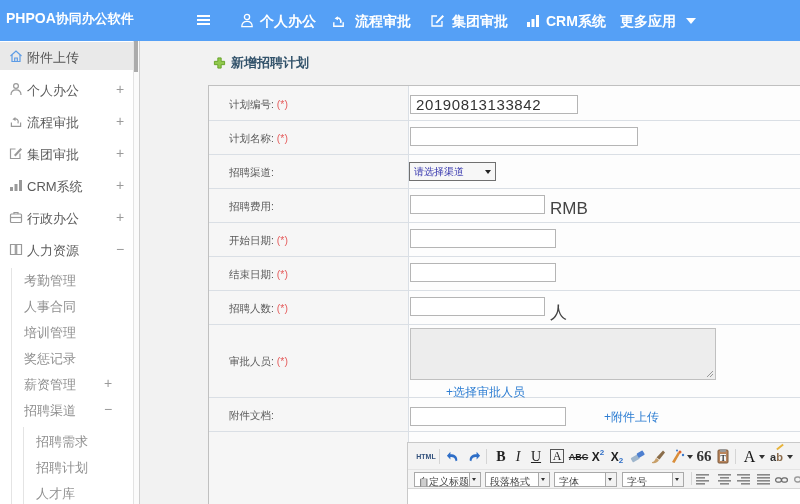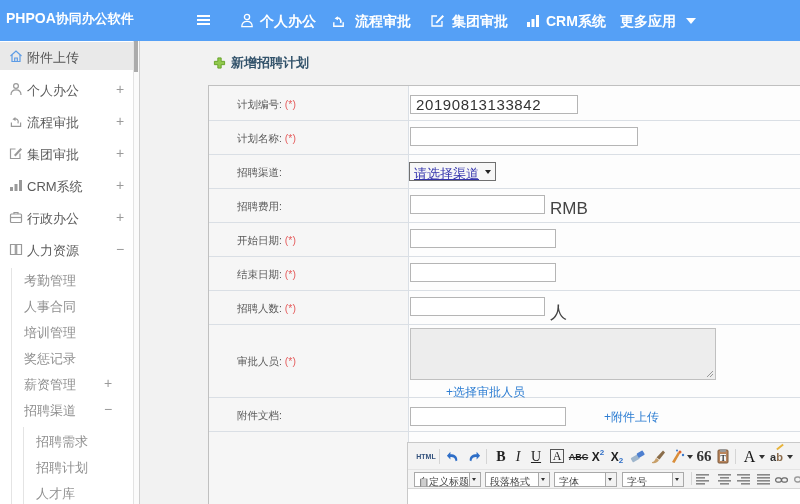--- a/index.html
+++ b/index.html
@@ -28,29 +28,29 @@
 #sel .t{position:absolute;left:27px;top:7px;color:#555;}
 #sel svg{position:absolute;left:9px;top:7px;}
 
 #head2{position:absolute;left:231px;top:54px;font-size:13px;font-weight:bold;color:#33536b;}
 #plusico{position:absolute;left:213px;top:56px;}
 
 #tbl{position:absolute;left:208px;top:85px;width:640px;border:1px solid #c0c0c0;background:#fdfdfd;}
 .row{position:relative;border-bottom:1px solid #dadfe5;}
 .row:last-child{border-bottom:none;}
 .lbl{position:absolute;left:0;top:0;bottom:0;width:200px;background:#f6f6f6;border-right:1px solid #dadfe5;}
-.lbl span{position:absolute;left:28px;font-size:10.5px;color:#5a5a5a;white-space:nowrap;}
+.lbl span{position:absolute;left:20px;font-size:10.5px;color:#5a5a5a;white-space:nowrap;}
 .lbl em{font-style:normal;color:#e56060;font-size:10.5px;}
 .fld{position:absolute;left:201px;top:0;right:0;bottom:0;}
 .inp{position:absolute;background:#fff;border:1px solid #b5b5b5;height:19px;font-size:15px;letter-spacing:0.6px;color:#333;padding-left:5px;font-family:"Liberation Sans",sans-serif;display:flex;align-items:center;}
 .sfx{position:absolute;font-size:17px;color:#444;}
 .lnk{position:absolute;font-size:12px;color:#2d7dd2;margin-left:36px;}
 
 #sel1{position:absolute;left:-1px;top:7px;width:87px;height:19px;border:1px solid #707070;background:#f7f7f7;}
-#sel1 .st{position:absolute;left:4px;top:2px;font-size:13px;color:#3434ad;text-decoration:underline;}
+#sel1 .st{position:absolute;left:4px;top:2px;font-size:10px;color:#3434ad;}
 #sel1 .ar{position:absolute;right:4px;top:7px;width:0;height:0;border-left:3.5px solid transparent;border-right:3.5px solid transparent;border-top:4.5px solid #222;}
 
 #ta{position:absolute;left:0px;top:3px;width:306px;height:52px;background:#ededed;border:1px solid #c0c0c0;}
 
 #ed{position:absolute;left:-3px;top:10px;width:440px;border:1px solid #c9c9c9;background:#fff;height:70px;}
 #tb1{position:absolute;left:0;top:0;right:0;height:27px;background:#f3f3f3;border-bottom:1px solid #e4e4e4;}
 #tb2{position:absolute;left:0;top:27px;right:0;height:19px;background:#f3f3f3;border-bottom:1px solid #d6d6d6;}
 .ti{position:absolute;top:0;height:27px;display:flex;align-items:center;justify-content:center;color:#333;}
 .tsep{position:absolute;top:6px;width:1px;height:15px;background:#d5d5d5;}
 .dd{position:absolute;top:2px;height:15px;background:#fff;border:1px solid #a9a9a9;font-size:10px;color:#444;}

